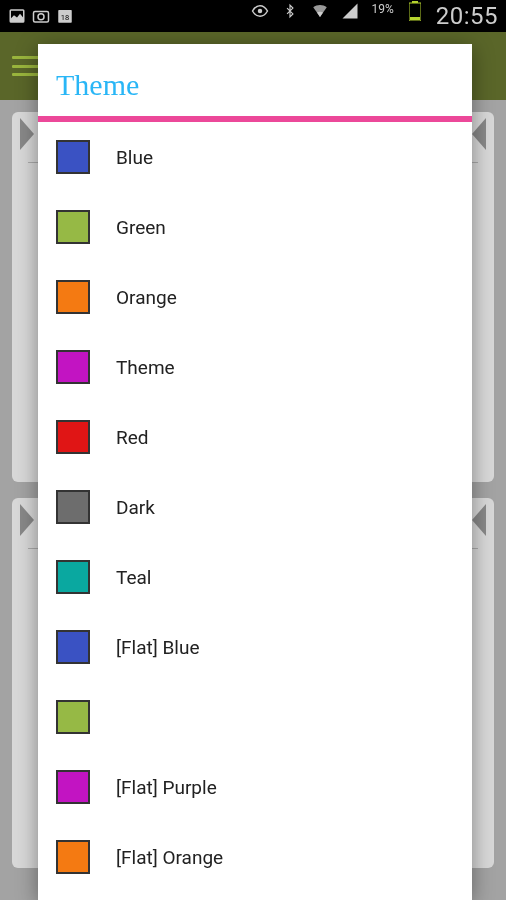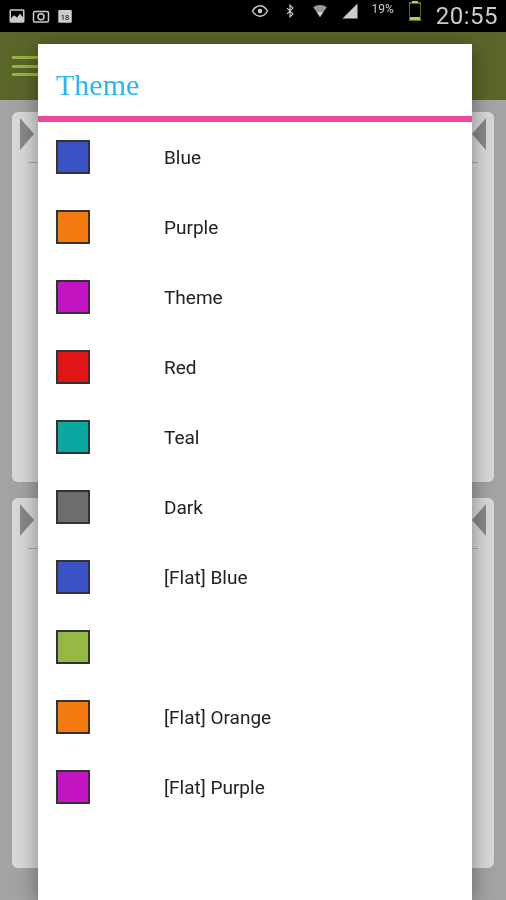--- a/index.html
+++ b/index.html
@@ -104,21 +104,20 @@
     }
     .dialog-list {
       flex: 1;
       overflow: hidden;
     }
     .list-item {
       display: flex;
       align-items: center;
       padding: 18px 18px;
       cursor: pointer;
-      gap: 48px;
     }
     .swatch {
       width: 34px;
       height: 34px;
       border: 2px solid #333;
       margin-right: 26px;
       flex-shrink: 0;
     }
     .item-label {
       font-size: 19px;
@@ -206,48 +205,52 @@
 <div class="dialog">
   <div class="dialog-header">
     <div class="dialog-title">Theme</div>
   </div>
   <div class="dialog-list" id="theme-list">
       <div class="list-item">
         <div class="swatch" style="background: rgb(58, 82, 195);"></div>
         <span class="item-label">Blue</span>
       </div>
       <div class="list-item">
+        <div class="swatch" style="background: rgb(150, 185, 69);"></div>
+        <span class="item-label">Green</span>
+      </div>
+      <div class="list-item">
         <div class="swatch" style="background: rgb(244, 122, 18);"></div>
-        <span class="item-label">Purple</span>
+        <span class="item-label">Orange</span>
       </div>
       <div class="list-item">
         <div class="swatch" style="background: rgb(194, 20, 194);"></div>
         <span class="item-label">Theme</span>
       </div>
       <div class="list-item">
         <div class="swatch" style="background: rgb(224, 21, 21);"></div>
         <span class="item-label">Red</span>
       </div>
       <div class="list-item">
+        <div class="swatch" style="background: rgb(109, 109, 109);"></div>
+        <span class="item-label">Dark</span>
+      </div>
+      <div class="list-item">
         <div class="swatch" style="background: rgb(10, 168, 160);"></div>
         <span class="item-label">Teal</span>
       </div>
       <div class="list-item">
-        <div class="swatch" style="background: rgb(109, 109, 109);"></div>
-        <span class="item-label">Dark</span>
-      </div>
-      <div class="list-item">
         <div class="swatch" style="background: rgb(58, 82, 195);"></div>
         <span class="item-label">[Flat] Blue</span>
       </div>
       <div class="list-item">
         <div class="swatch" style="background: rgb(150, 185, 69);"></div>
       </div>
       <div class="list-item">
+        <div class="swatch" style="background: rgb(194, 20, 194);"></div>
+        <span class="item-label">[Flat] Purple</span>
+      </div>
+      <div class="list-item">
         <div class="swatch" style="background: rgb(244, 122, 18);"></div>
         <span class="item-label">[Flat] Orange</span>
       </div>
-      <div class="list-item">
-        <div class="swatch" style="background: rgb(194, 20, 194);"></div>
-        <span class="item-label">[Flat] Purple</span>
-      </div>
     </div>
 </div>
 
 </body></html>

